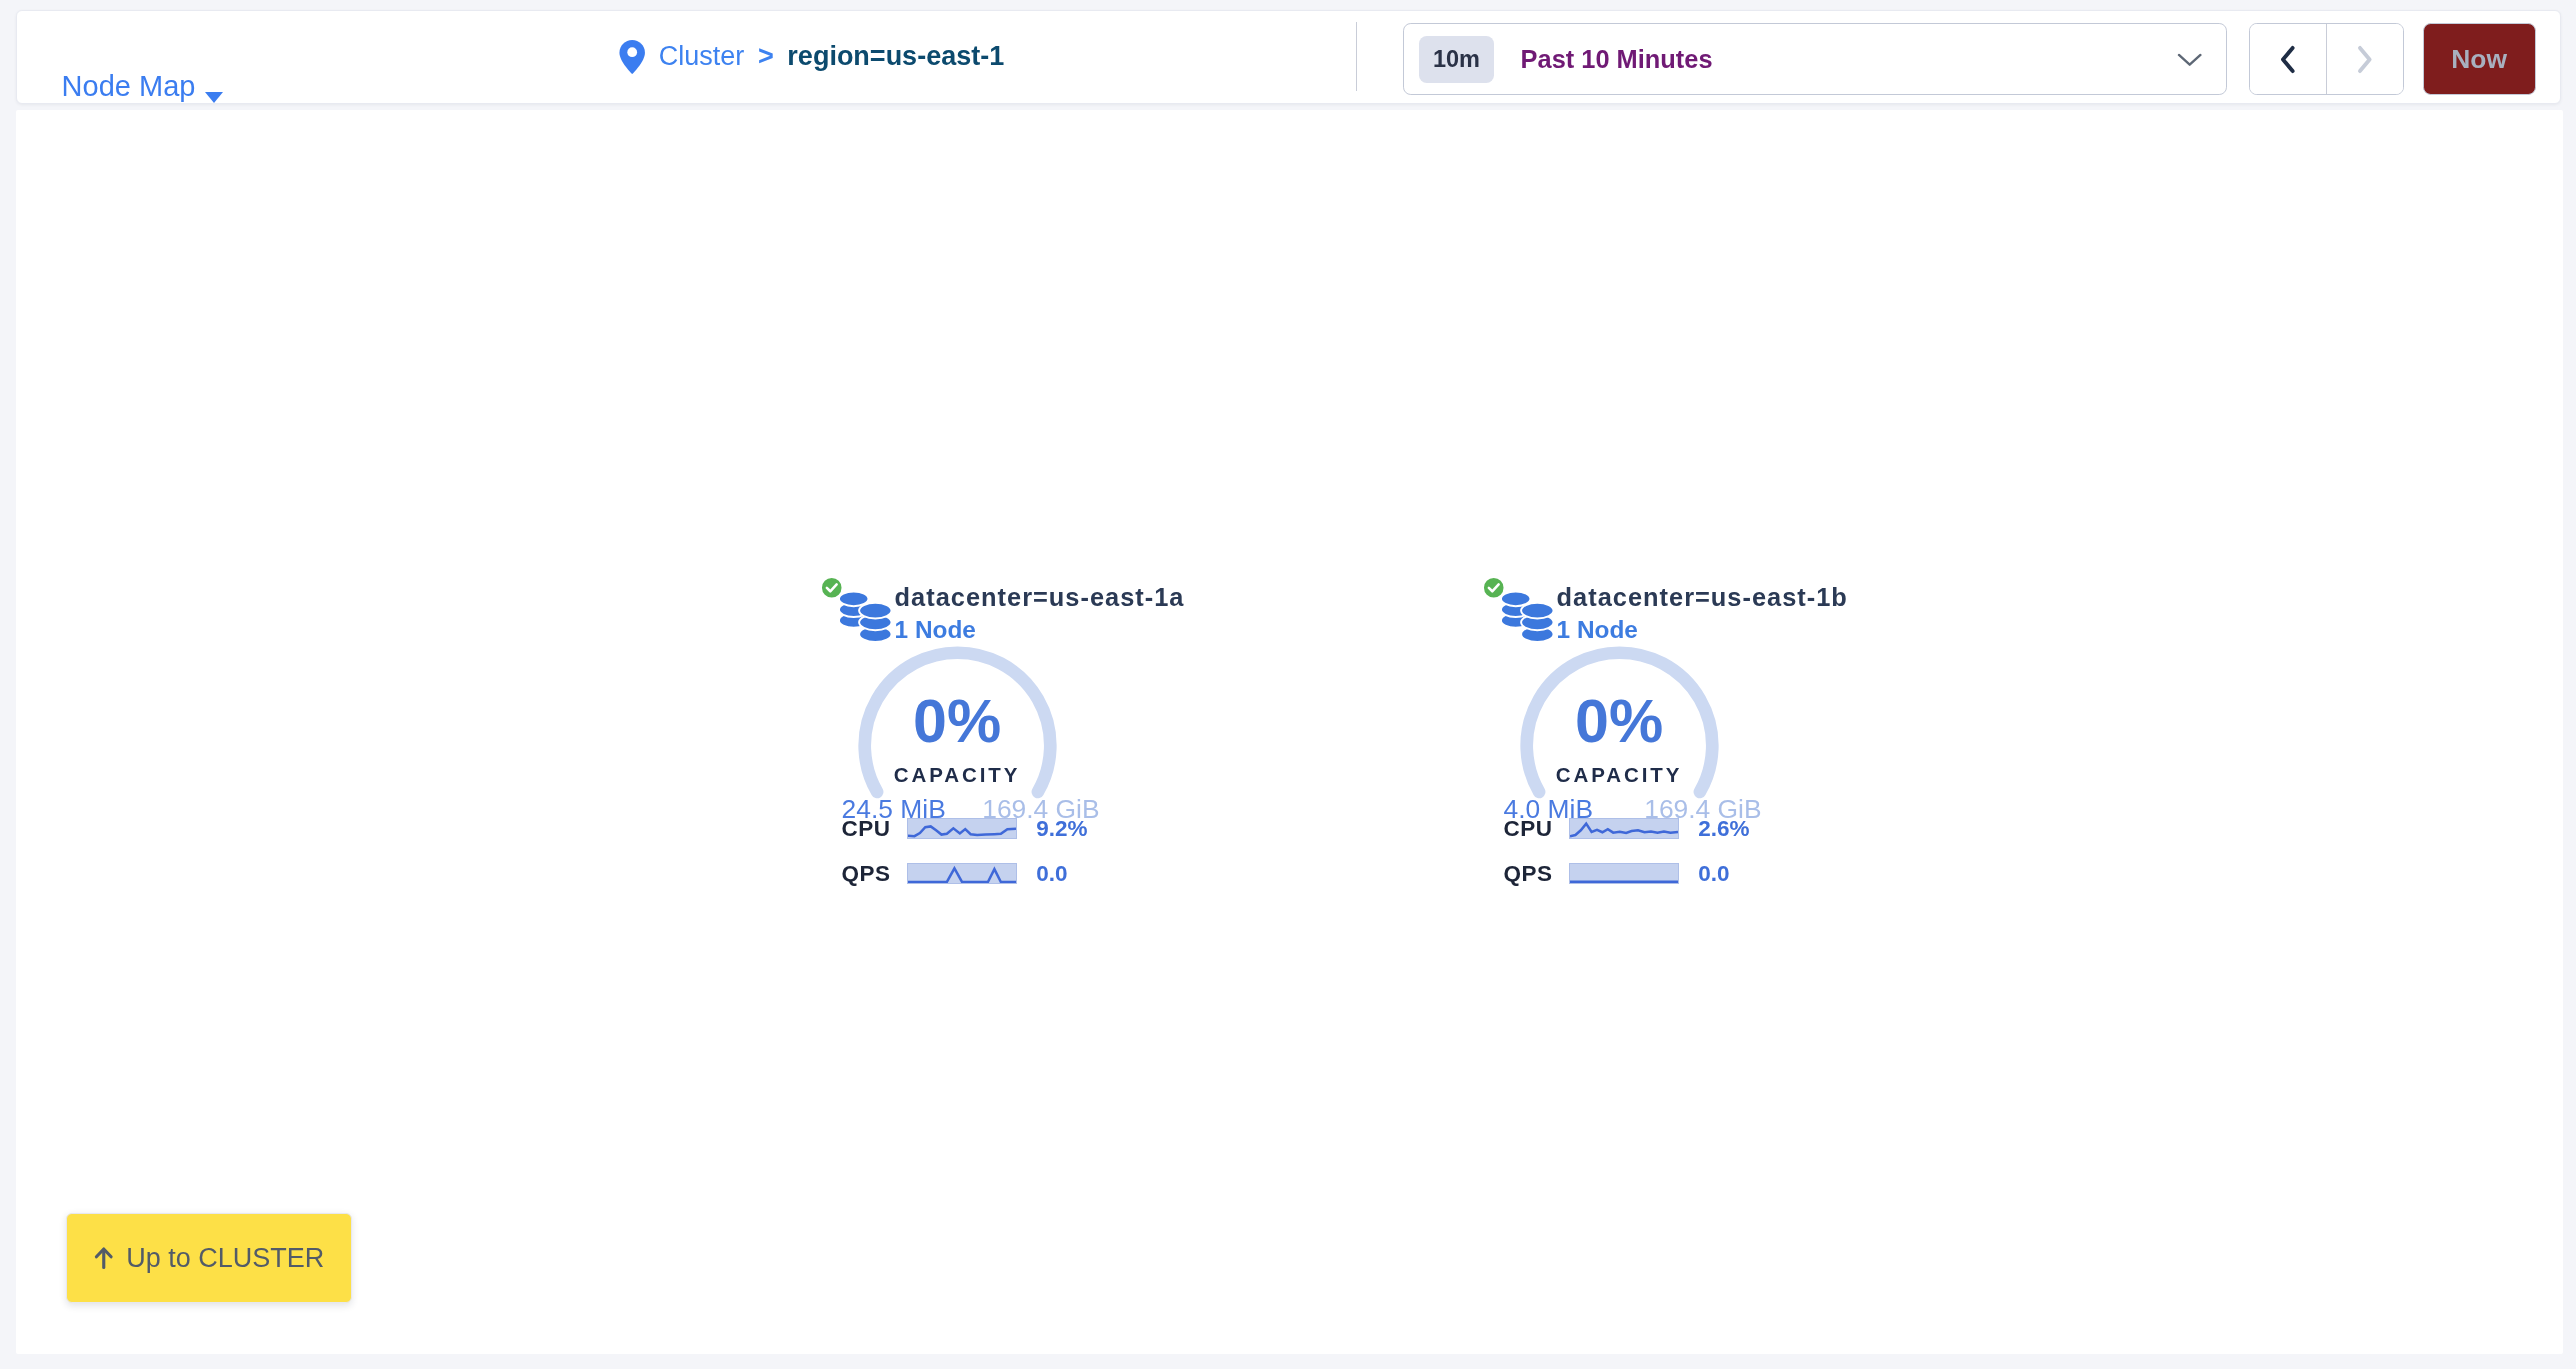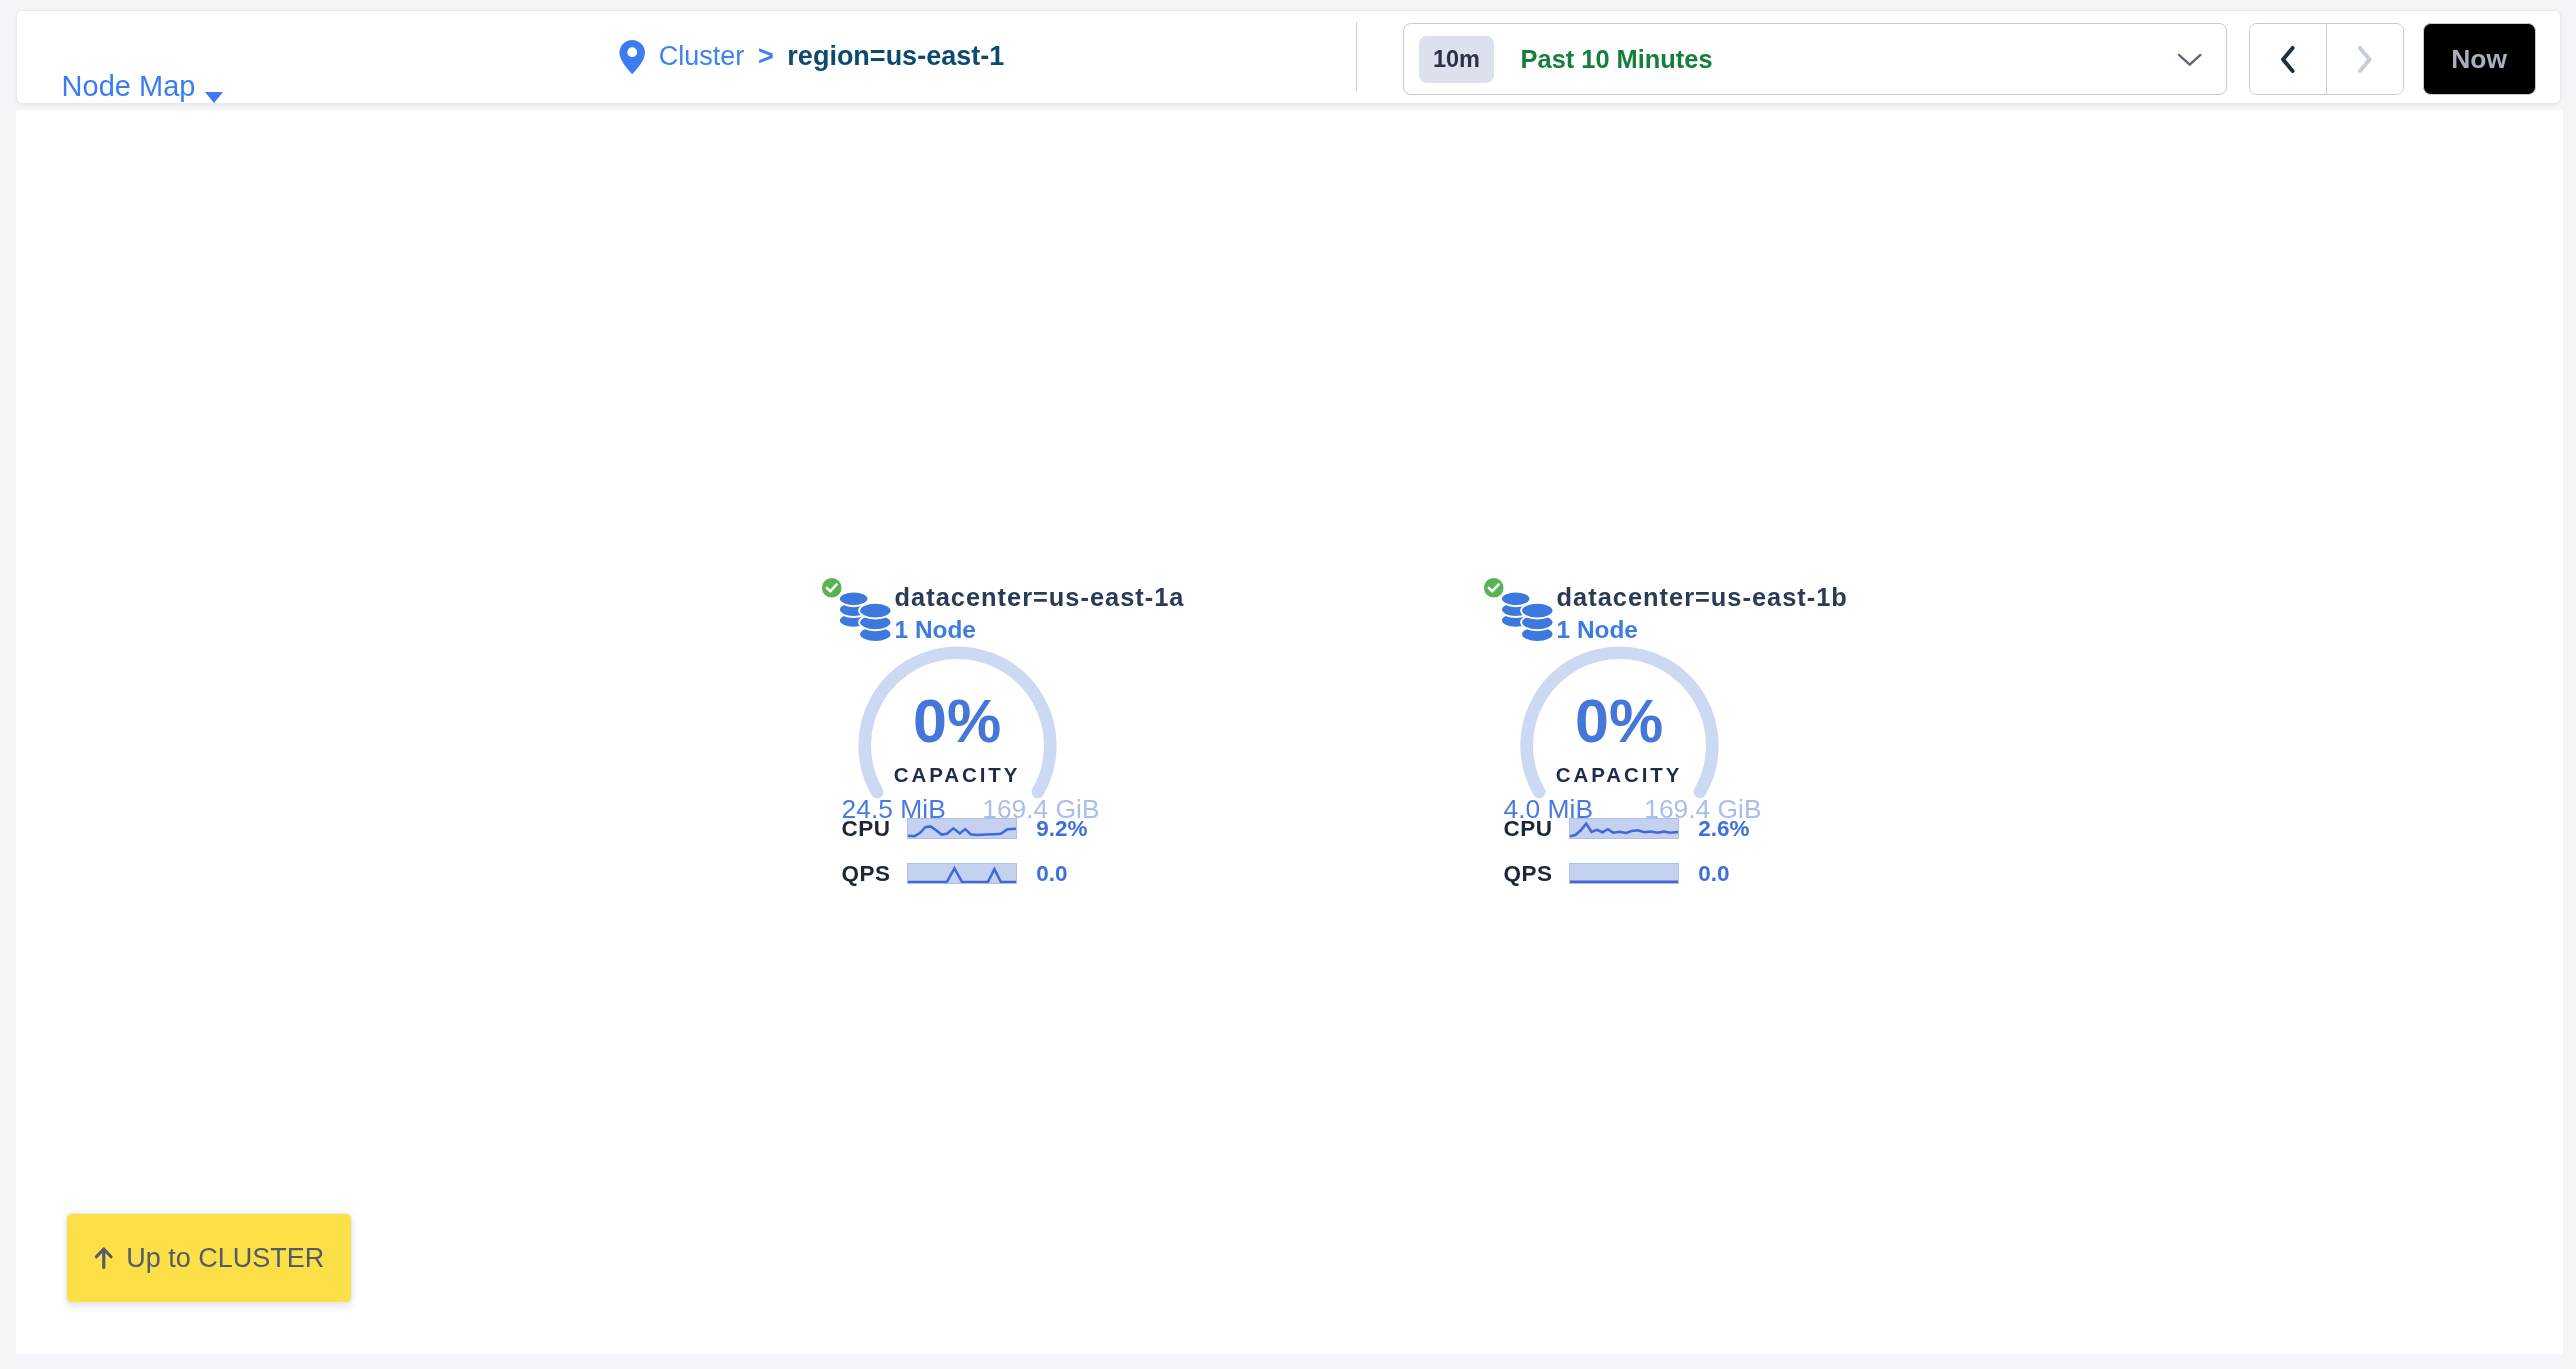--- a/index.html
+++ b/index.html
@@ -38,32 +38,32 @@
   }
   .time-dd{
     position:absolute;left:1386px;top:12.7px;width:824px;height:72px;
     border:1.5px solid #c3c9d7;border-radius:7.8px;background:#fff;
     display:flex;align-items:center;box-sizing:border-box;cursor:pointer;
   }
   .time-badge{
     margin-left:15.6px;background:#dde1ed;border-radius:7.8px;
     padding:9.8px 13.7px;font-size:23.5px;font-weight:700;color:#2a3247;
   }
-  .time-label{margin-left:27px;font-size:25.4px;font-weight:700;color:#15803d;}
+  .time-label{margin-left:27px;font-size:25.4px;font-weight:700;color:#701a75;}
   .time-chevron{position:absolute;right:23.5px;top:29px;}
   .pn-group{
     position:absolute;left:2232px;top:12.7px;width:155px;height:72px;
     border:1.5px solid #c3c9d7;border-radius:7.8px;background:#fff;
     display:flex;box-sizing:border-box;overflow:hidden;
   }
   .pn-btn{flex:1;display:flex;align-items:center;justify-content:center;cursor:pointer;background:#fff;border:none;}
   .pn-btn + .pn-btn{border-left:1px solid #c9cdd8;}
   .now-btn{
     position:absolute;left:2406px;top:12.7px;width:113px;height:72px;
-    border:1.5px solid #c3c9d7;border-radius:7.8px;background:#000000;
+    border:1.5px solid #c3c9d7;border-radius:7.8px;background:#7f1d1d;
     display:flex;align-items:center;justify-content:center;
     font-size:26.4px;font-weight:700;color:#a8b0bf;box-sizing:border-box;cursor:default;
   }
   
   .map-area{
     position:absolute;left:15.6px;top:110px;width:2547px;height:1244px;
     background:#ffffff;border-radius:2px;
   }
   
   .dc{position:absolute;width:336px;height:329px;cursor:pointer;}

